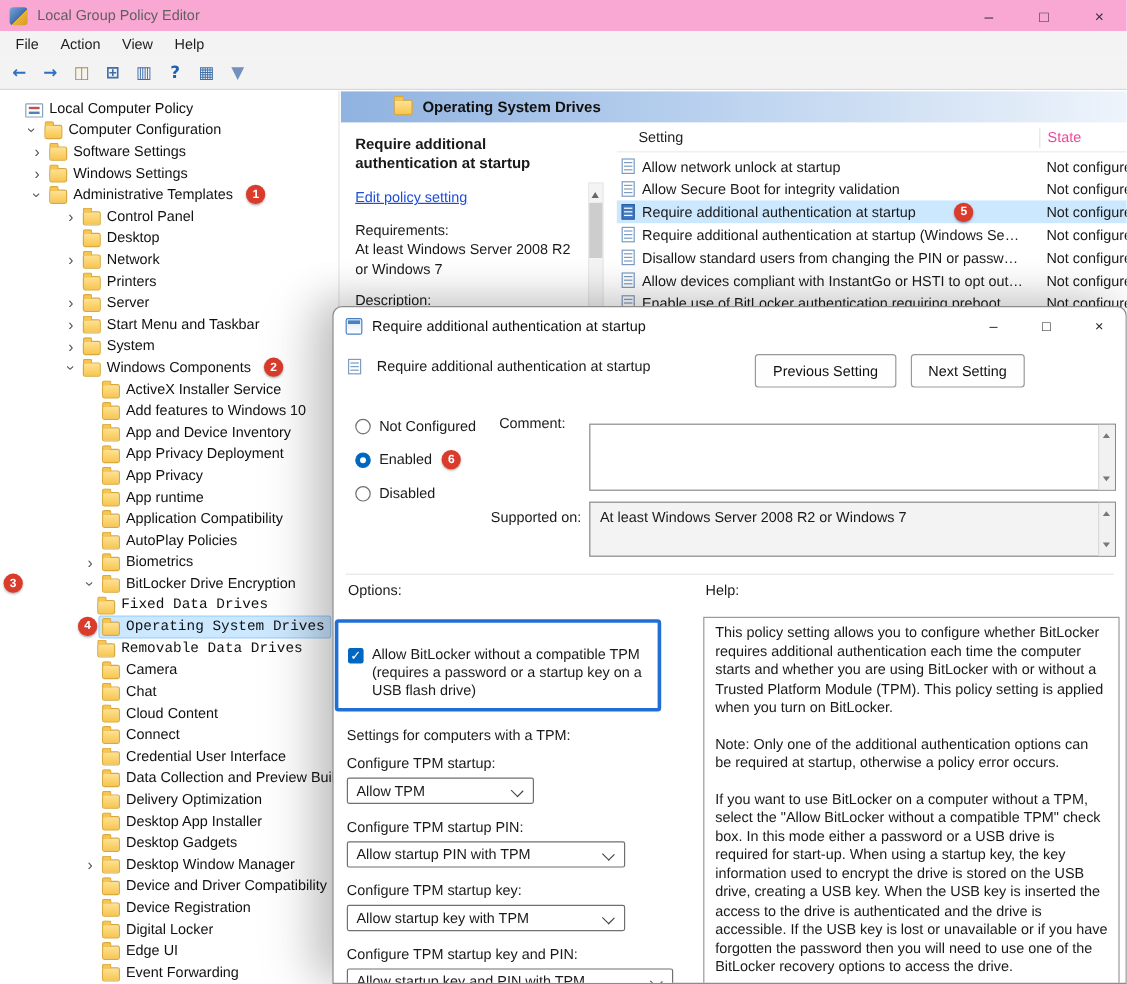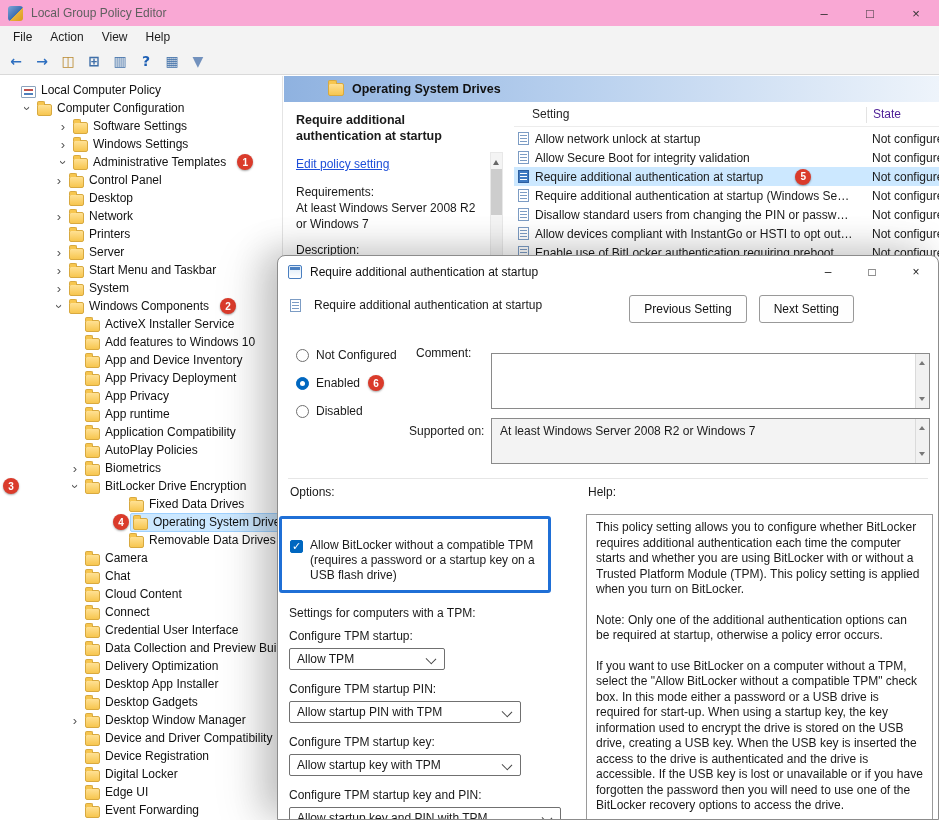--- a/index.html
+++ b/index.html
@@ -31,24 +31,24 @@
   .badge-abs{position:absolute;left:3px;top:1px;z-index:3;}
   .badge-slot{margin-left:-13px;margin-right:1px;position:relative;z-index:3;}
   .badge-after{margin-left:6px;}
 
   
   .tree{position:absolute;top:76px;left:0;width:283px;bottom:0;background:#fff;
         border-right:1px solid #e4e4e4;overflow:hidden;padding-top:5px;box-sizing:border-box;}
   .tree-row{height:18px;display:flex;align-items:center;position:relative;white-space:nowrap;}
   .tree-row[data-level="0"]{padding-left:4px;}
   .tree-row[data-level="1"]{padding-left:20px;}
-  .tree-row[data-level="2"]{padding-left:56px;}
+  .tree-row[data-level="2"]{padding-left:24px;}
   .tree-row[data-level="3"]{padding-left:52px;}
   .tree-row[data-level="4"]{padding-left:68px;}
-  .tree-row[data-level="5"]{padding-left:112px;}
+  .tree-row[data-level="5"]{padding-left:64px;font-family:Liberation Mono, monospace;}
   .exp{width:14px;flex:none;display:flex;justify-content:center;align-items:center;color:#555;font-size:13px;}
   .exp[data-exp="right"]::before{content:"›";}
   .exp[data-exp="down"]::before{content:"›";display:block;transform:rotate(90deg);}
   .row-body{display:inline-flex;align-items:center;height:17px;padding:0 4px 0 2px;
             border:1px solid transparent;border-radius:2px;text-align:right;}
   .row-body.selected{background:#cce8ff;border-color:#9fd1ff;}
   .tree-icon{width:15px;height:12px;flex:none;margin:3px 5px 0 0;position:relative;box-sizing:border-box;
              background:linear-gradient(#ffe194,#f7c64f);border:1px solid #d8a93f;border-radius:2px;}
   .tree-icon::before{content:"";position:absolute;top:-4px;left:-1px;width:6px;height:3px;
              background:#f7c64f;border:1px solid #d8a93f;border-bottom:none;border-radius:2px 2px 0 0;}
@@ -72,21 +72,21 @@
   .info-link{color:#1d4ed8;text-decoration:underline;display:block;margin-bottom:12px;cursor:pointer;}
   .info-req-label{margin-bottom:0;}
   .info-req{margin-bottom:10px;}
   .info-scrollbar{position:absolute;left:206px;top:76px;width:13px;bottom:0;background:#f4f4f4;border:1px solid #e8e8e8;box-sizing:border-box;}
   .sb-up{display:block;height:14px;position:relative;}
   .sb-up::before{content:"";position:absolute;left:2px;top:4px;border:3.5px solid transparent;border-bottom:5px solid #676767;}
   .sb-thumb{display:block;height:46px;background:#cdcdcd;margin-top:2px;}
   .plist{position:absolute;left:230px;top:28px;right:0;bottom:0;}
   .plist-header{position:relative;height:22px;border-bottom:1px solid #ececec;}
   .col-setting{position:absolute;left:18px;top:3px;color:#222;}
-  .col-state{position:absolute;left:352px;top:3px;padding-left:6px;border-left:1px solid #e3e3e3;height:16px;color:#4c1d95;}
+  .col-state{position:absolute;left:352px;top:3px;padding-left:6px;border-left:1px solid #e3e3e3;height:16px;color:#ec4899;}
   .plist-rows{padding-top:2px;}
   .plist-row{height:19px;display:flex;align-items:center;position:relative;padding-left:4px;}
   .plist-row.selected{background:#cce8ff;}
   .li-icon{width:11px;height:13px;flex:none;margin-right:6px;background:#fff;border:1px solid #7c9cc4;position:relative;box-sizing:border-box;}
   .li-icon::before{content:"";position:absolute;left:1px;top:2px;width:7px;height:1px;background:#7c9cc4;
                    box-shadow:0 3px 0 #7c9cc4,0 6px 0 #7c9cc4;}
   .plist-row.selected .li-icon{background:#3f7ac2;border-color:#2d5e9e;}
   .plist-row.selected .li-icon::before{background:#fff;box-shadow:0 3px 0 #fff,0 6px 0 #fff;}
   .li-name{max-width:318px;overflow:hidden;text-overflow:ellipsis;white-space:nowrap;}
   .li-state{position:absolute;left:352px;width:84px;padding-left:6px;overflow:hidden;text-overflow:ellipsis;white-space:nowrap;}

